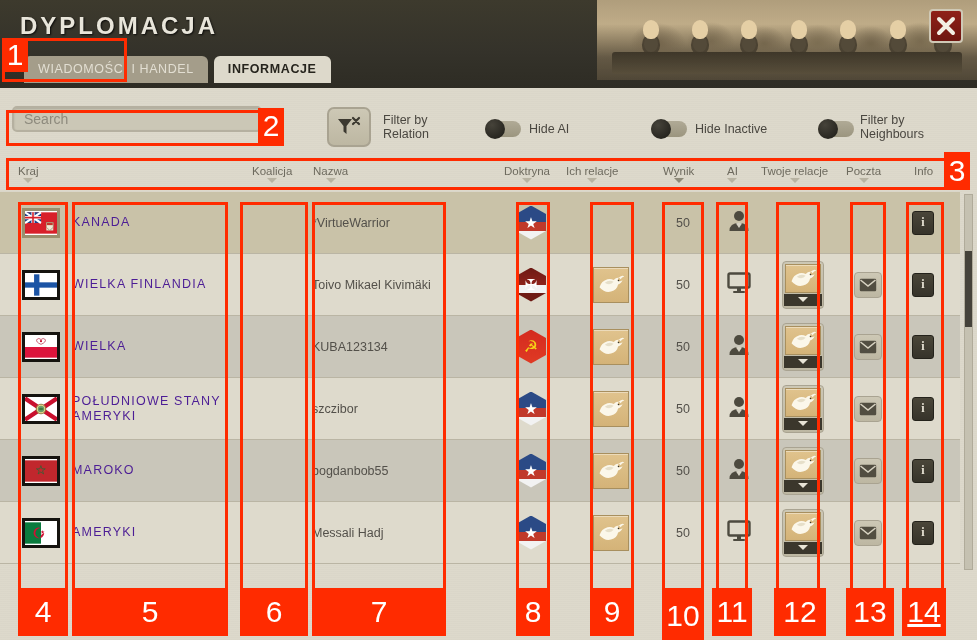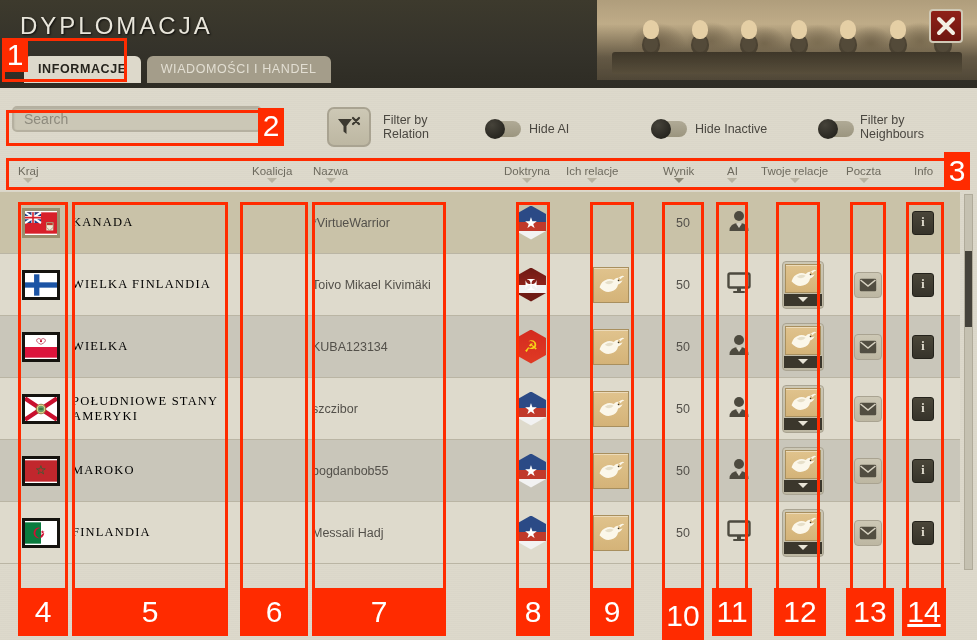--- a/index.html
+++ b/index.html
@@ -42,21 +42,21 @@
     background: #c8b89a;
     box-shadow: 0 14px 0 -1px #4d4538, 0 15px 0 1px rgba(60,54,42,0.8);
   }
   .photo-table {
     position: absolute; left: 4%; right: 4%; bottom: 6px; height: 22px;
     background: linear-gradient(180deg, #3b3529 0%, #514938 100%);
     border-radius: 3px;
   }
   .title {
     position: absolute; left: 20px; top: 12px;
-    font-size: 24px; font-weight: normal; letter-spacing: 3px;
+    font-size: 24px; font-weight: bold; letter-spacing: 3px;
     color: #e8e5da; text-shadow: 1px 1px 2px rgba(0,0,0,.8);
   }
   .tabs { position: absolute; left: 24px; top: 56px; display: flex; gap: 6px; align-items: flex-end; }
   .tab {
     padding: 6px 14px 7px 14px;
     font-size: 12.5px; letter-spacing: .6px;
     border-radius: 6px 6px 0 0;
     cursor: pointer;
   }
   .tab.active { background: #ddd9cb; color: #26241d; font-weight: bold; }
@@ -144,23 +144,22 @@
   .c-player{ left: 312px; width: 178px; align-items: center; }
   .c-doc   { left: 505px; width: 52px; justify-content: center; }
   .c-theirrel { left: 580px; width: 62px; justify-content: center; }
   .c-score { left: 655px; width: 56px; justify-content: center; }
   .c-ai    { left: 715px; width: 48px; justify-content: center; }
   .c-yourrel { left: 768px; width: 70px; justify-content: center; }
   .c-mail  { left: 843px; width: 50px; justify-content: center; }
   .c-info  { left: 900px; width: 46px; justify-content: center; }
 
   .country-name {
-    font-size: 12.5px; color: #000000; letter-spacing: 1.2px;
+    font-size: 12.5px; color: #4c1d95; letter-spacing: 1.2px;
     line-height: 15px;
-    font-family: Liberation Serif, serif;
   }
   .player-name { font-size: 12.5px; color: #53504a; }
   .score-val { font-size: 12.5px; color: #53504a; }
 
   
   .doc-badge {
     width: 30px; height: 34px; position: relative;
     clip-path: polygon(50% 0%, 100% 25%, 100% 75%, 50% 100%, 0% 75%, 0% 25%);
     display: flex; align-items: center; justify-content: center;
     filter: drop-shadow(1px 1px 1px rgba(0,0,0,.45));
@@ -246,22 +245,22 @@
         <span style="left:51%"></span>
           <span style="left:64%"></span>
           <span style="left:77%"></span>
         <span style="left:89%"></span>
       </div>
       <div class="photo-table"></div>
     </div>
     <div class="title">DYPLOMACJA</div>
 
     <div class="tabs">
+      <div class="tab inactive">WIADOMOŚCI I HANDEL</div>
       <div class="tab active">INFORMACJE</div>
-      <div class="tab inactive">WIADOMOŚCI I HANDEL</div>
     </div>
 
     <div class="close-btn">
       <svg width="20" height="20" viewBox="0 0 20 20">
         <path d="M3 3 L17 17 M17 3 L3 17" stroke="#f2efe4" stroke-width="4" stroke-linecap="round"></path>
       </svg>
     </div>
   </div>
 
   <div class="toolbar">
@@ -661,21 +660,21 @@
       <div class="row norm" style="top: 310px;">
         <div class="cell c-flag">
           <div class="flag"><svg viewBox="0 0 60 40" width="100%" height="100%">
               <rect width="30" height="40" fill="#0a7b3e"></rect>
               <rect x="30" width="30" height="40" fill="#fff"></rect>
               <path d="M36 20 a10 10 0 1 1 -7 -9.6 a8 8 0 1 0 0 19.2 a10 10 0 0 1 7 -9.6z" fill="#d21034"></path>
               <path d="M33 20 l2.3 1.6 l-0.9 -2.7 l2.3 -1.7 h-2.8 l-0.9 -2.7 l-0.9 2.7 h-2.8 l2.3 1.7 l-0.9 2.7z" fill="#d21034"></path>
             </svg></div>
         </div>
         <div class="cell c-name">
-          <div class="country-name">FINLANDIA</div>
+          <div class="country-name">AMERYKI</div>
         </div>
         <div class="cell c-coal">
           <span class="player-name"></span>
         </div>
         <div class="cell c-player">
           <span class="player-name">Messali Hadj</span>
         </div>
         <div class="cell c-doc">
           <div class="doc-badge democratic">
             <span class="doc-sym">★</span>

